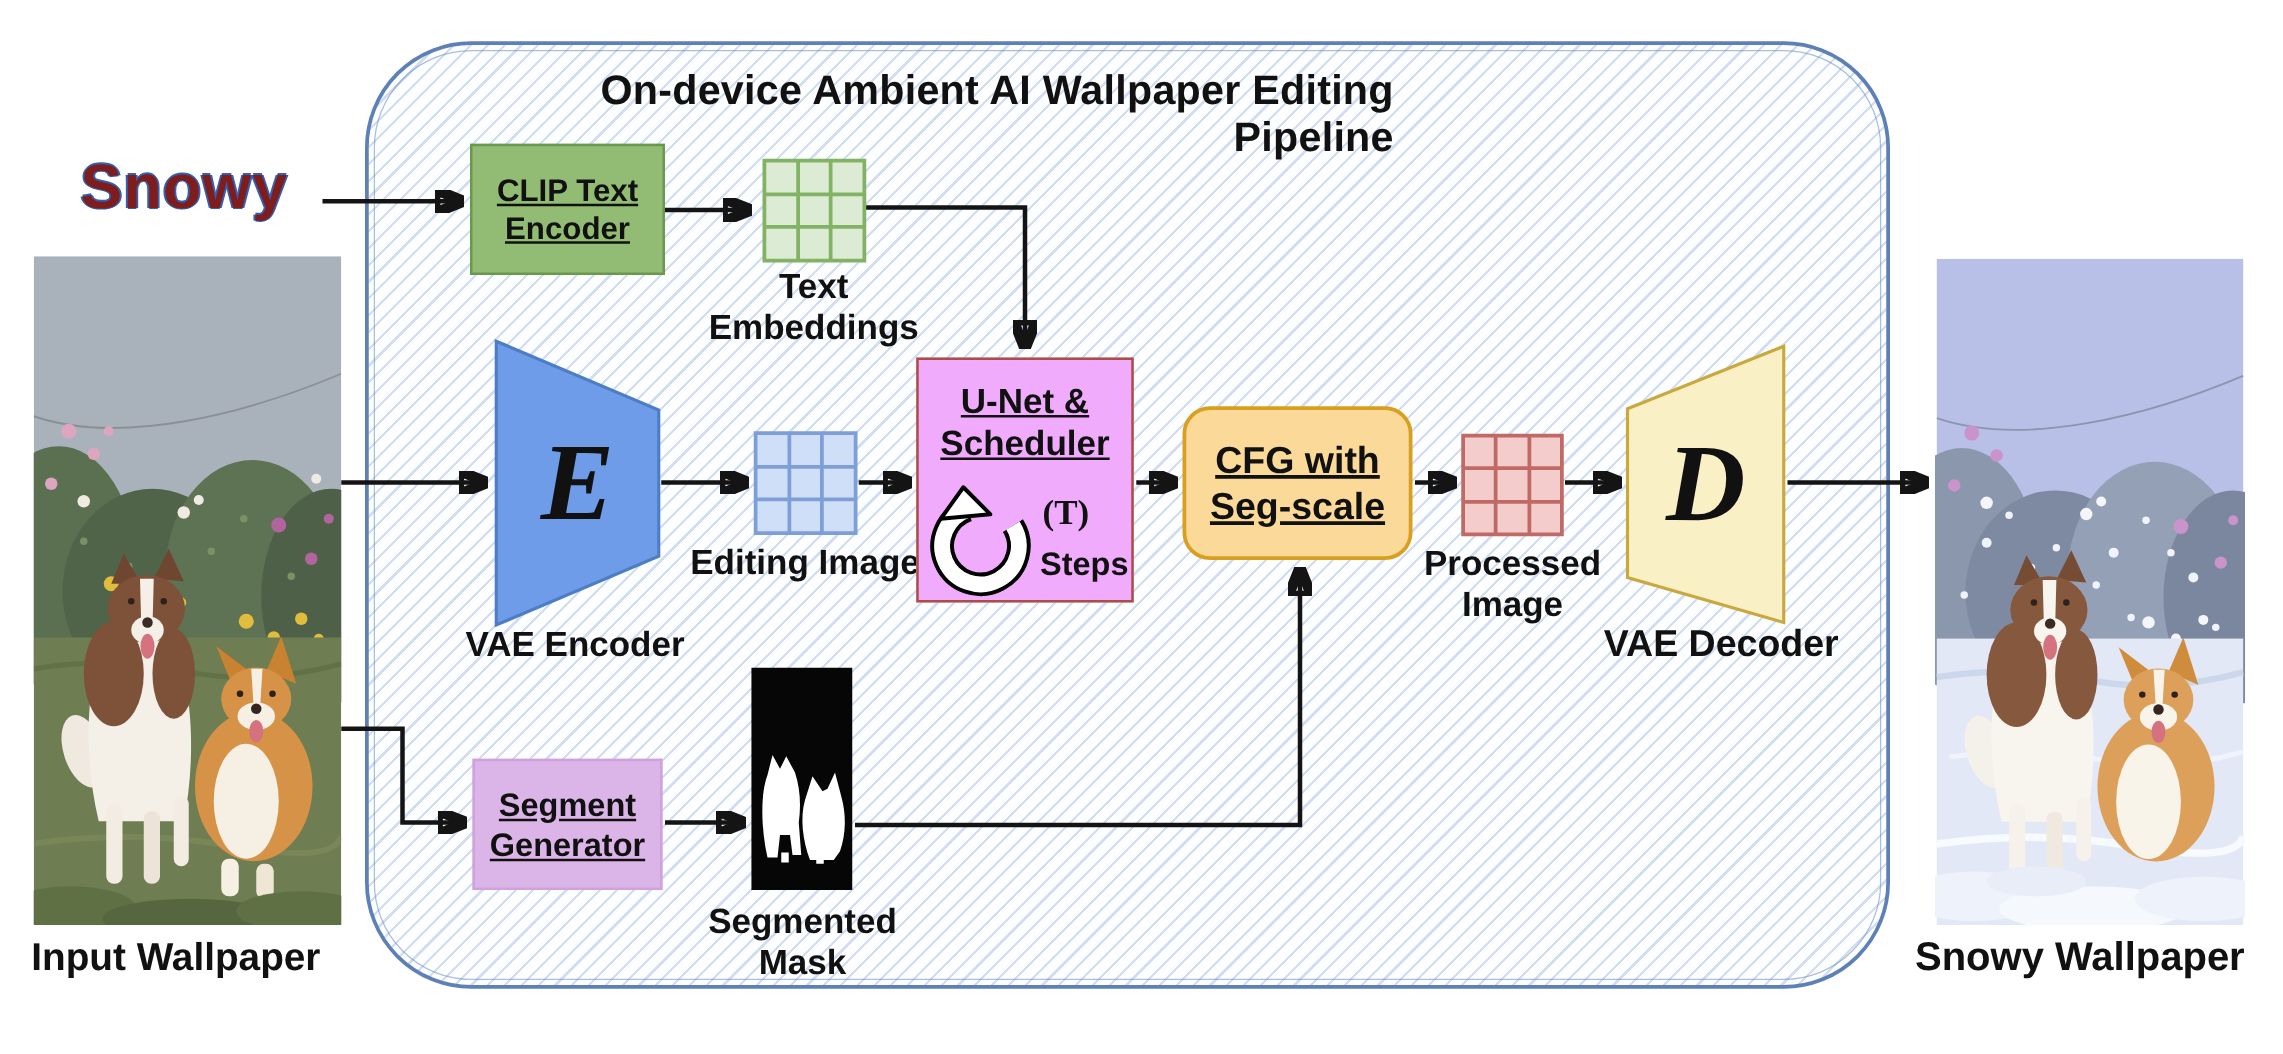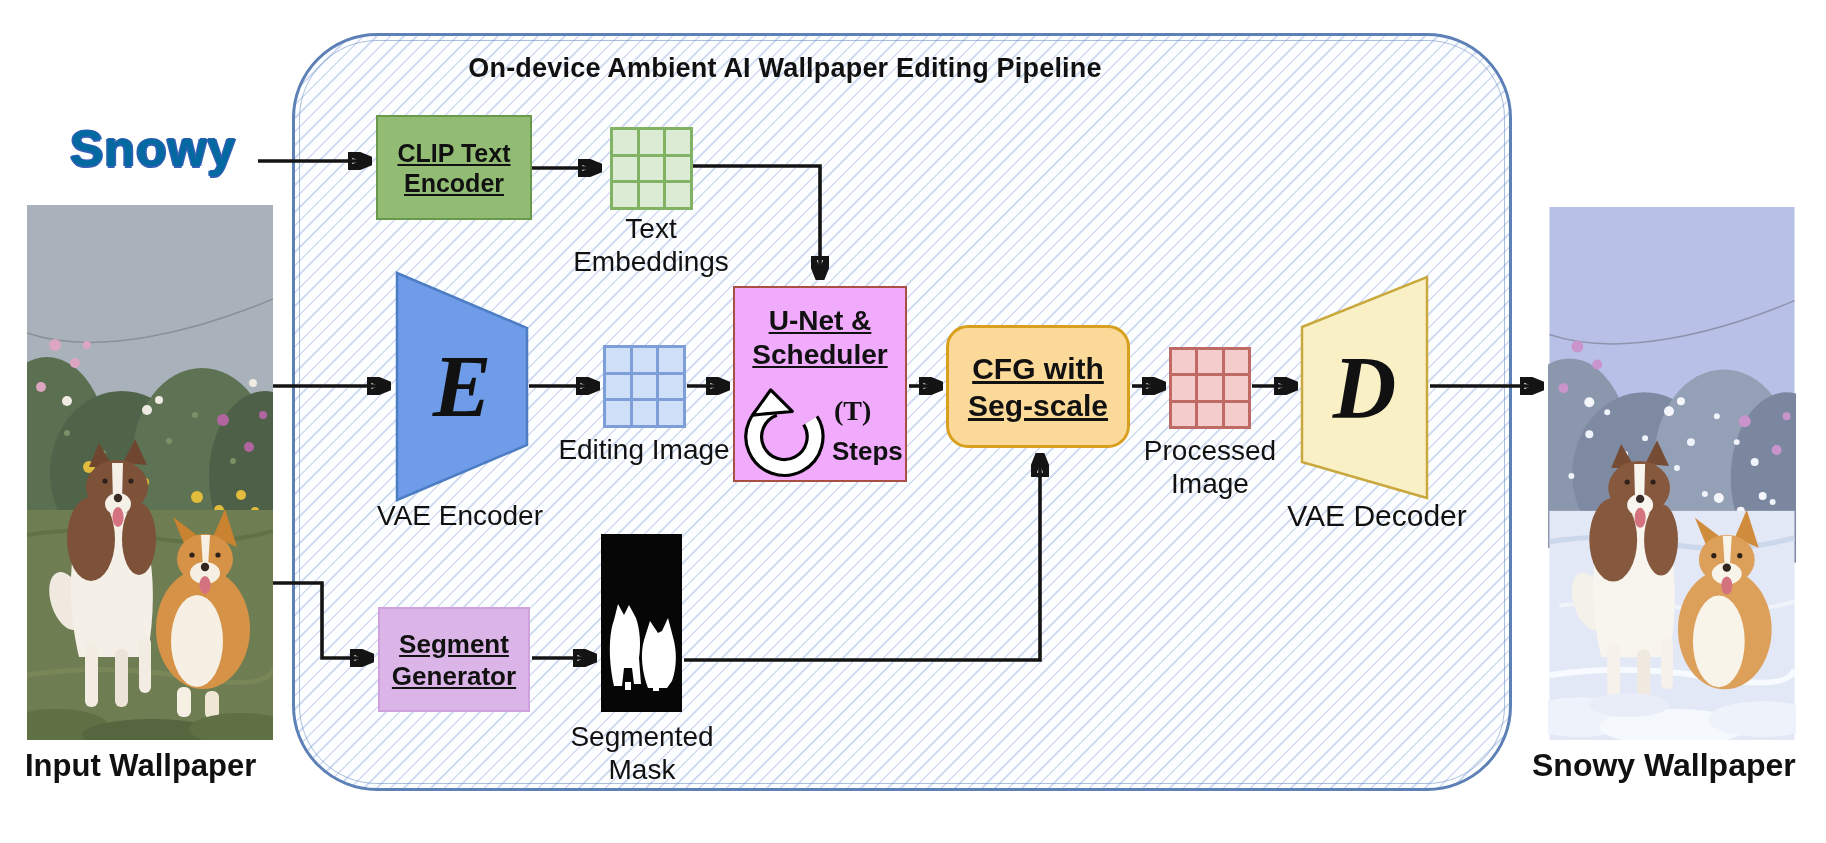--- a/index.html
+++ b/index.html
@@ -6,26 +6,26 @@
   .stage{position:relative;width:1826px;height:843px;background:#fff;overflow:hidden;
          font-family:"Liberation Sans","DejaVu Sans",sans-serif;color:#111;}
 
   
   .pipeline-box{position:absolute;left:292px;top:33px;width:1220px;height:758px;
     border:3.5px solid #5d81b7;border-radius:85px;box-sizing:border-box;z-index:1;
     background:repeating-linear-gradient(135deg, rgba(128,158,216,.34) 0 1.8px, rgba(255,255,255,0) 1.8px 9.5px), #fdfeff;}
   .pipeline-box::after{content:"";position:absolute;inset:4px;border:1.5px solid rgba(104,138,192,.55);
     border-radius:78px;pointer-events:none;}
 
-  .title{position:absolute;left:455px;top:53px;width:660px;text-align:center;
-    font-size:27px;font-weight:bold;letter-spacing:.2px;z-index:4;}
-
-  
-  .snowy{position:absolute;left:70px;top:120px;width:215px;z-index:4;
-    font-size:50px;font-weight:bold;color:#0369a1;letter-spacing:1px;
+  .title{position:absolute;left:455px;top:53px;width:660px;text-align:right;
+    font-size:33px;font-weight:bold;letter-spacing:.2px;z-index:4;}
+
+  
+  .snowy{position:absolute;left:40px;top:120px;width:215px;text-align:center;z-index:4;
+    font-size:50px;font-weight:bold;color:#7f1d1d;letter-spacing:1px;
     text-shadow:-1.5px 0 #3160b4,1.5px 0 #3160b4,0 -1.5px #3160b4,0 1.5px #3160b4;}
 
   
   .node{position:absolute;box-sizing:border-box;display:flex;flex-direction:column;
         align-items:center;justify-content:center;z-index:3;text-align:center;font-weight:bold;text-decoration:underline;}
   .node .l{display:block;}
 
   .clip-box{left:376px;top:115px;width:156px;height:105px;background:#92bc74;
     border:2px solid #69994b;font-size:25px;line-height:30px;}
   .unet-box{left:733px;top:286px;width:174px;height:196px;background:#f0abfc;
@@ -45,21 +45,21 @@
     gap:3px;padding:3px;box-sizing:border-box;z-index:3;}
   .grid3 i{display:block;}
   .grid-emb{left:610px;top:127px;width:83px;height:83px;background:#82b263;}
   .grid-emb i{background:#dcebd3;}
   .grid-enc{left:603px;top:345px;width:83px;height:83px;background:#7d9ed6;}
   .grid-enc i{background:#cfdff7;}
   .grid-proc{left:1169px;top:347px;width:82px;height:82px;background:#bf6a64;}
   .grid-proc i{background:#f3cccb;}
 
   
-  .cap{position:absolute;z-index:3;text-align:center;font-weight:normal;font-size:28px;line-height:33px;}
+  .cap{position:absolute;z-index:3;text-align:center;font-weight:bold;font-size:28px;line-height:33px;}
   .cap-emb{left:551px;top:212px;width:200px;}
   .cap-enc{left:544px;top:433px;width:200px;}
   .cap-proc{left:1110px;top:434px;width:200px;}
   .cap-mask{left:542px;top:720px;width:200px;}
   .cap-vaee{left:360px;top:498px;width:200px;font-size:28px;line-height:36px;}
   .cap-vaed{left:1277px;top:498px;width:200px;font-size:30px;line-height:36px;text-align:center;}
 
   .img-label{position:absolute;z-index:4;text-align:left;font-weight:bold;}
   .lbl-input{left:25px;top:748px;width:250px;font-size:31px;}
   .lbl-edited{left:1532px;top:747px;width:280px;font-size:32px;}

